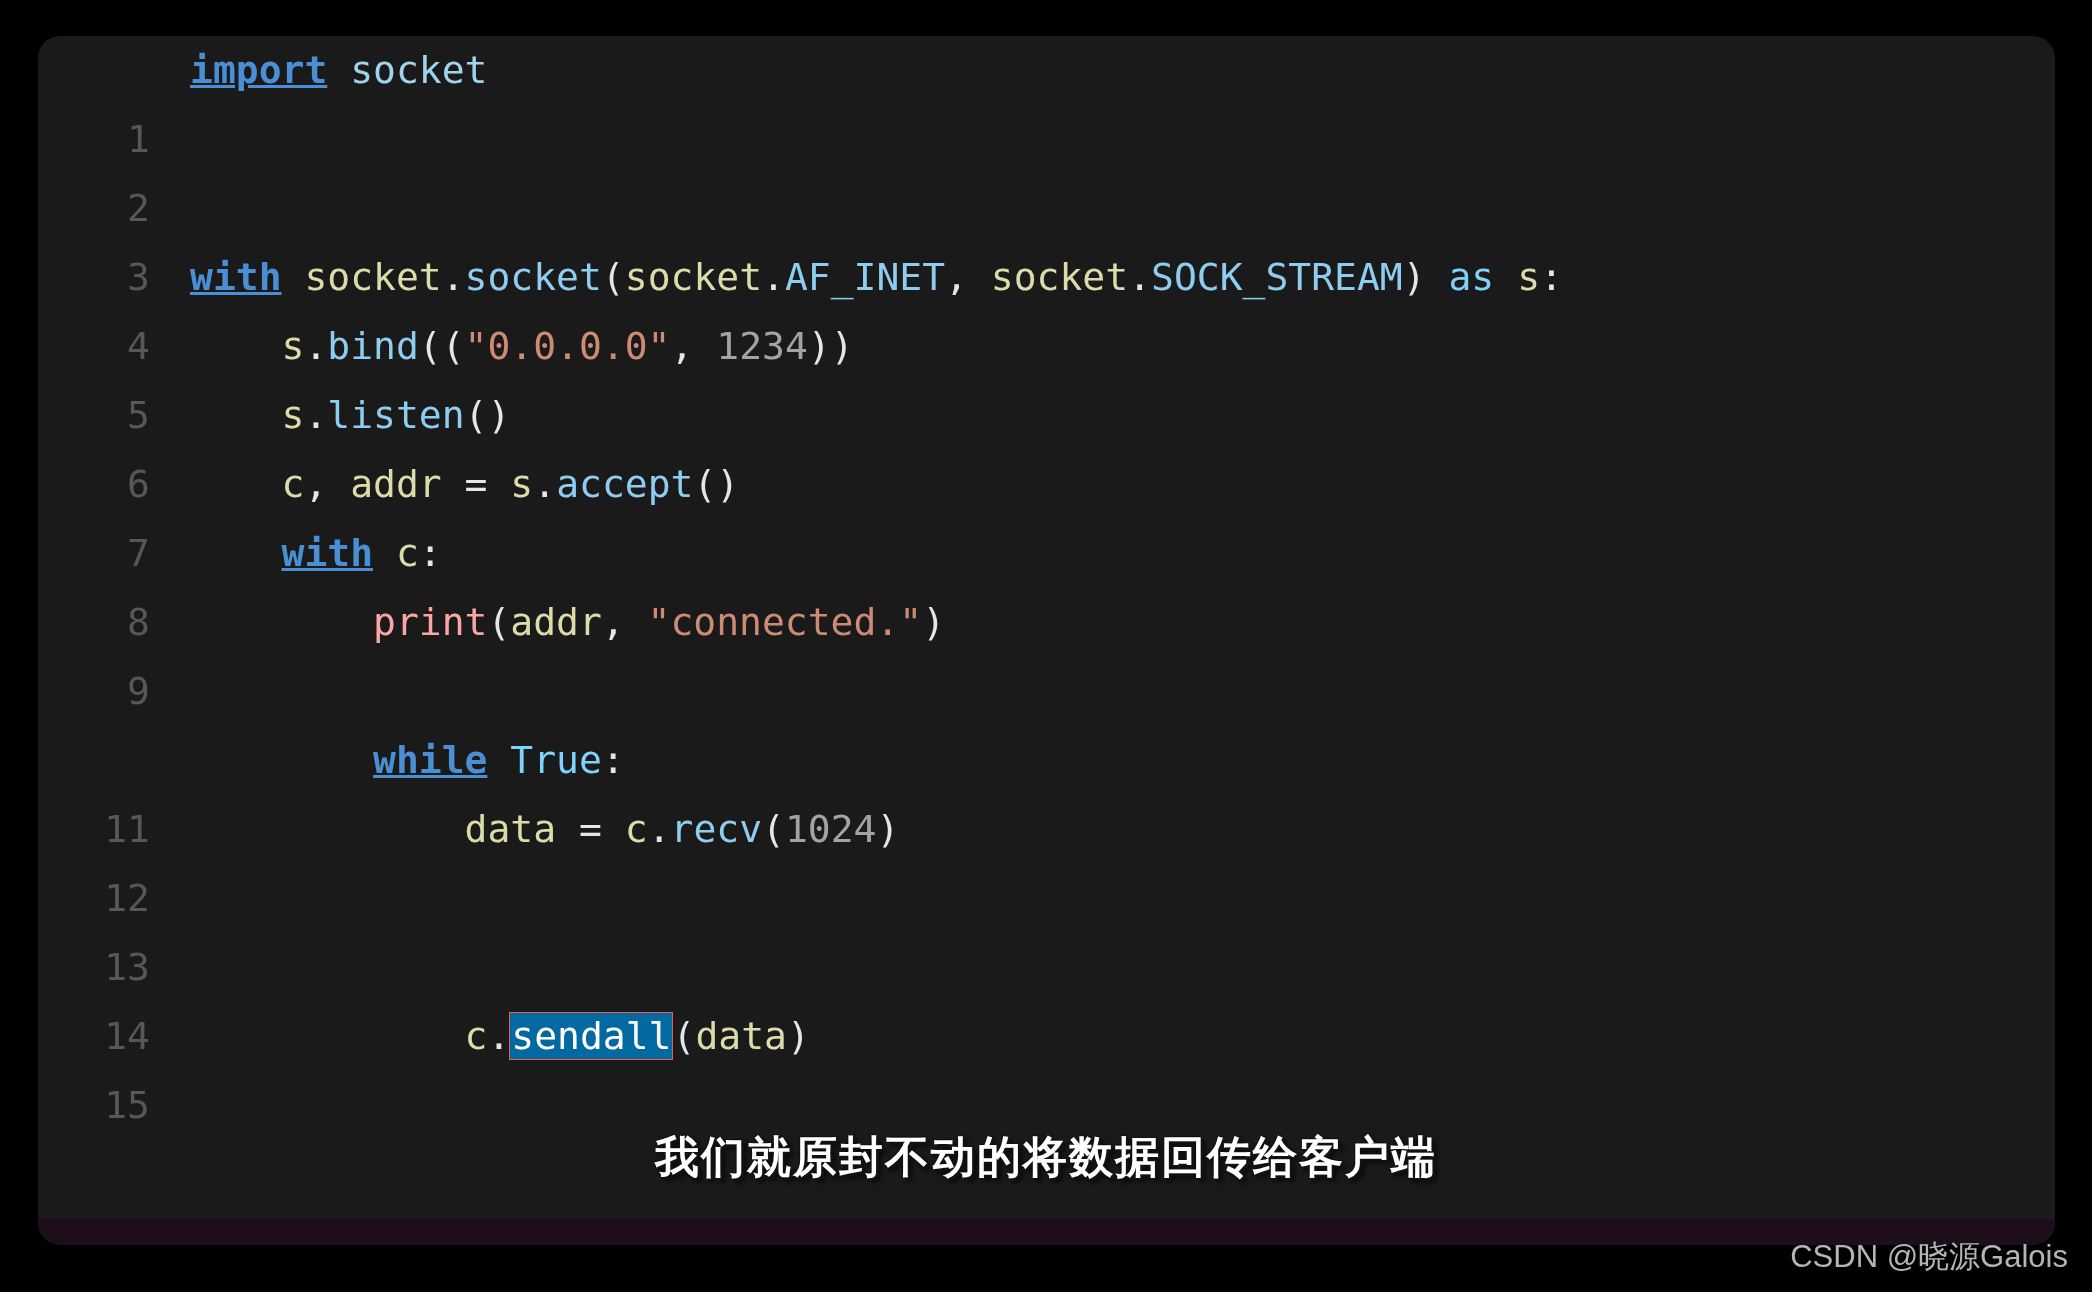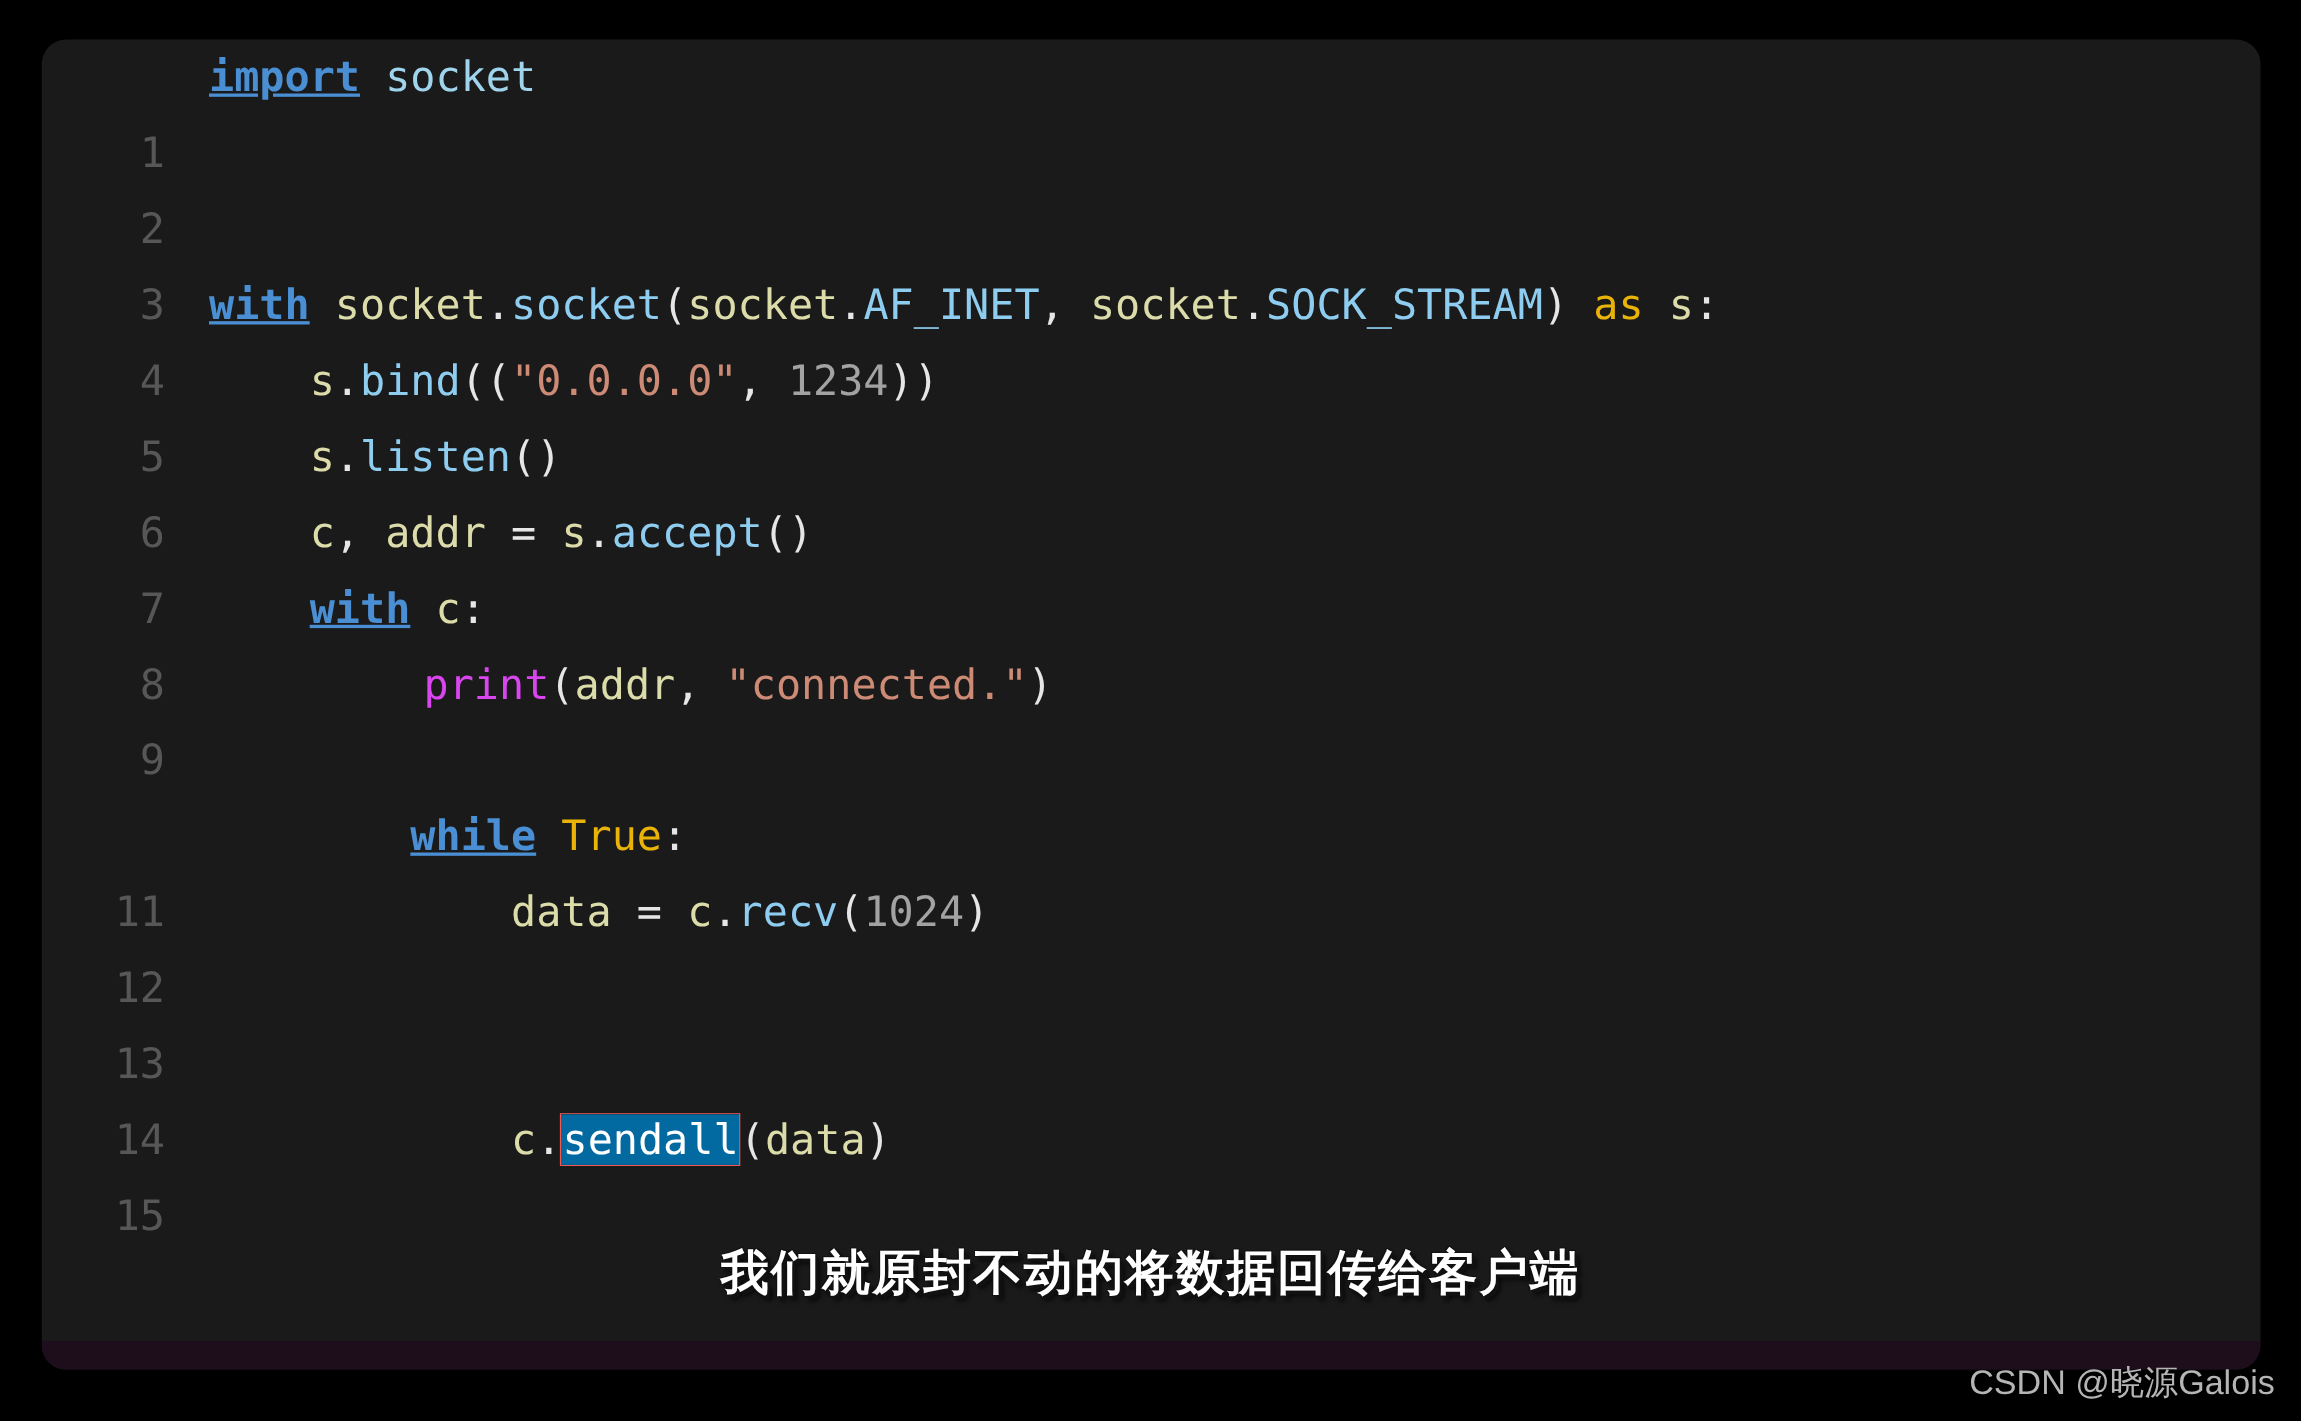--- a/index.html
+++ b/index.html
@@ -62,26 +62,26 @@
     left: 152px;
     top: 0;
     color: #e2e2e2;
   }
 
   
   .kw   { color: #4a8fd4; font-weight: bold; text-decoration: underline; }
   .mod  { color: #9fd4ec; }
   .var  { color: #dcdcaa; }
   .fn   { color: #8fcdf0; }
-  .bi   { color: #d946ef; margin-left: 12px; }
+  .bi   { color: #fca5a5; }
   .str  { color: #cd8b76; }
   .num  { color: #a3a3a3; }
   .punc { color: #e6e6e6; }
   .op   { color: #e6e6e6; }
-  .const{ color: #eab308; }
+  .const{ color: #7dd3fc; }
 
   .hl {
     background: #0369a1;
     color: #ffffff;
     padding: 1px 1px;
     box-shadow: 0 0 0 1px #f05a52;
   }
 
   
   #status-strip {

